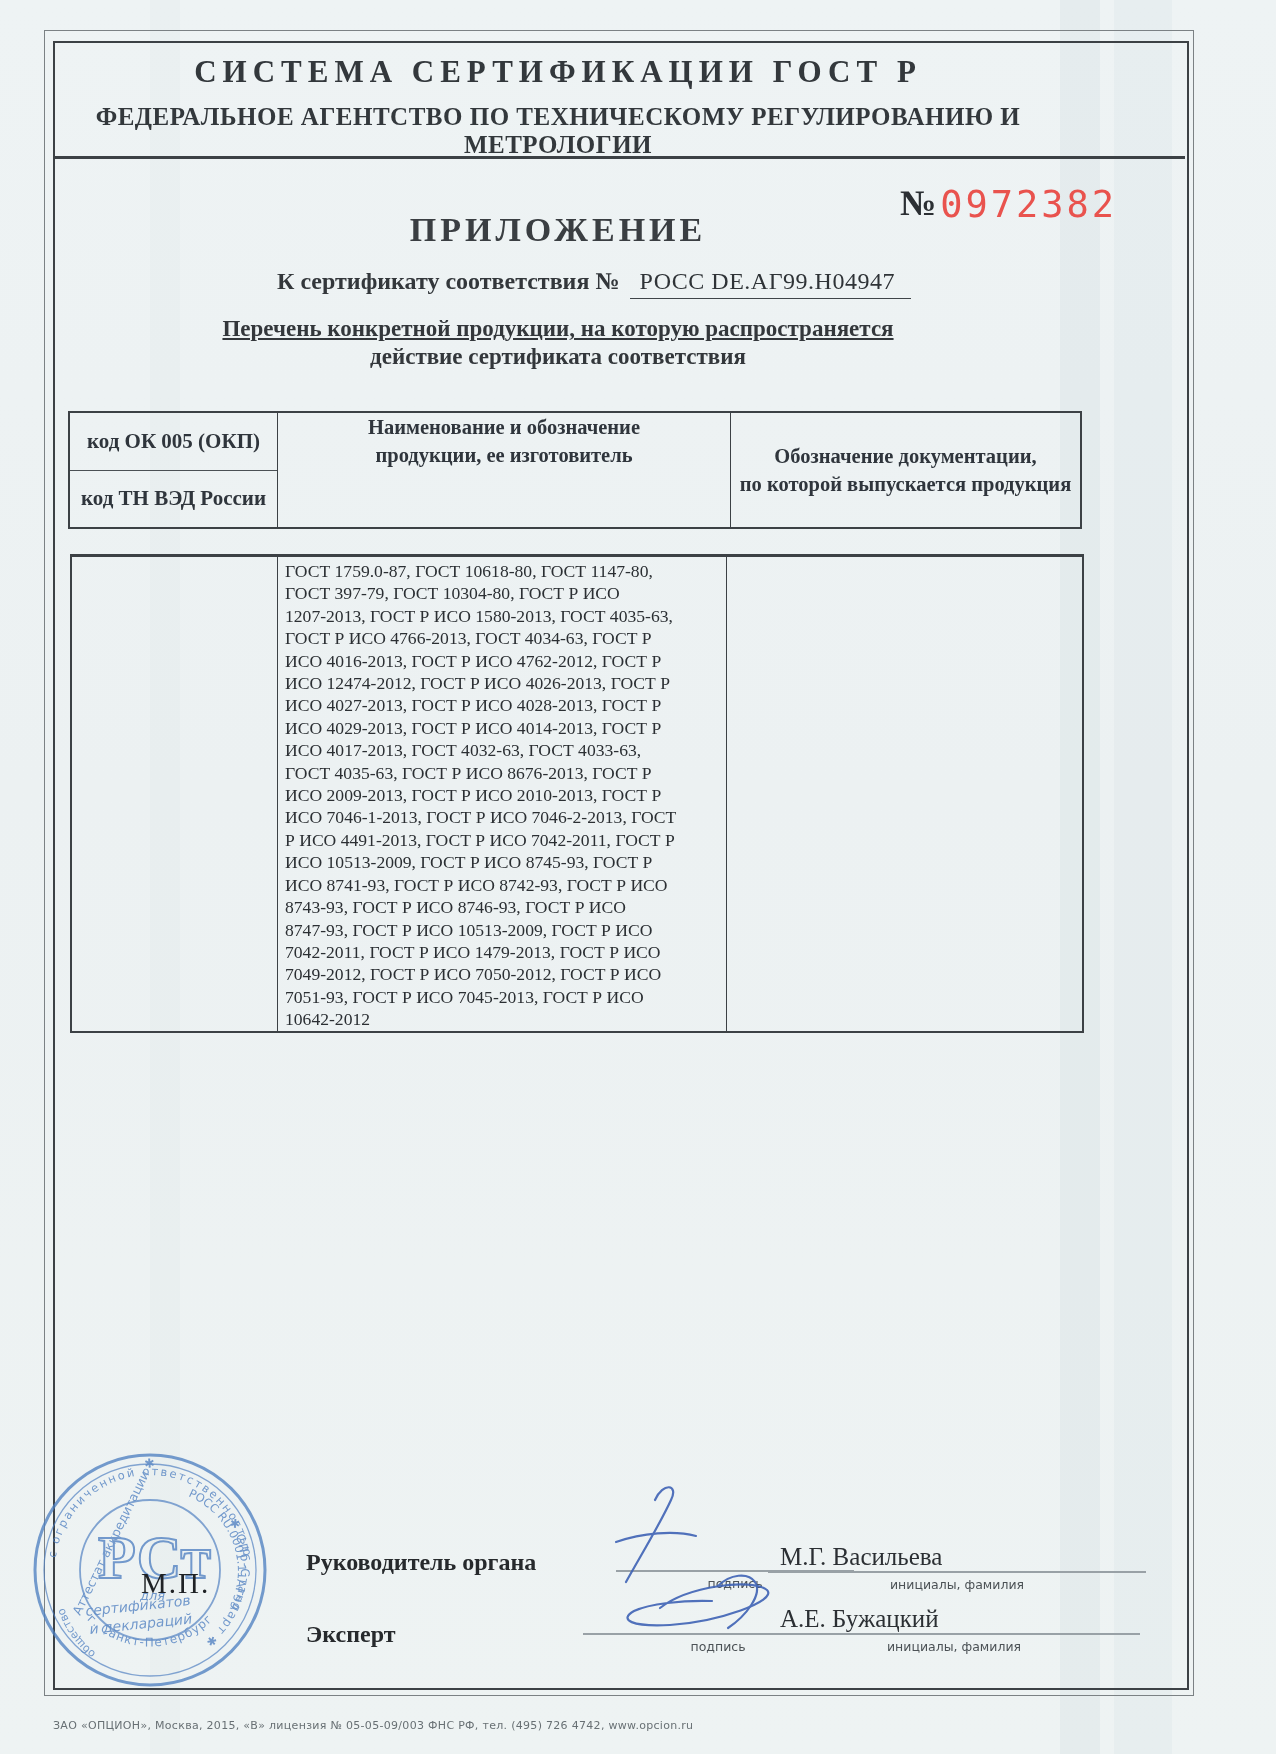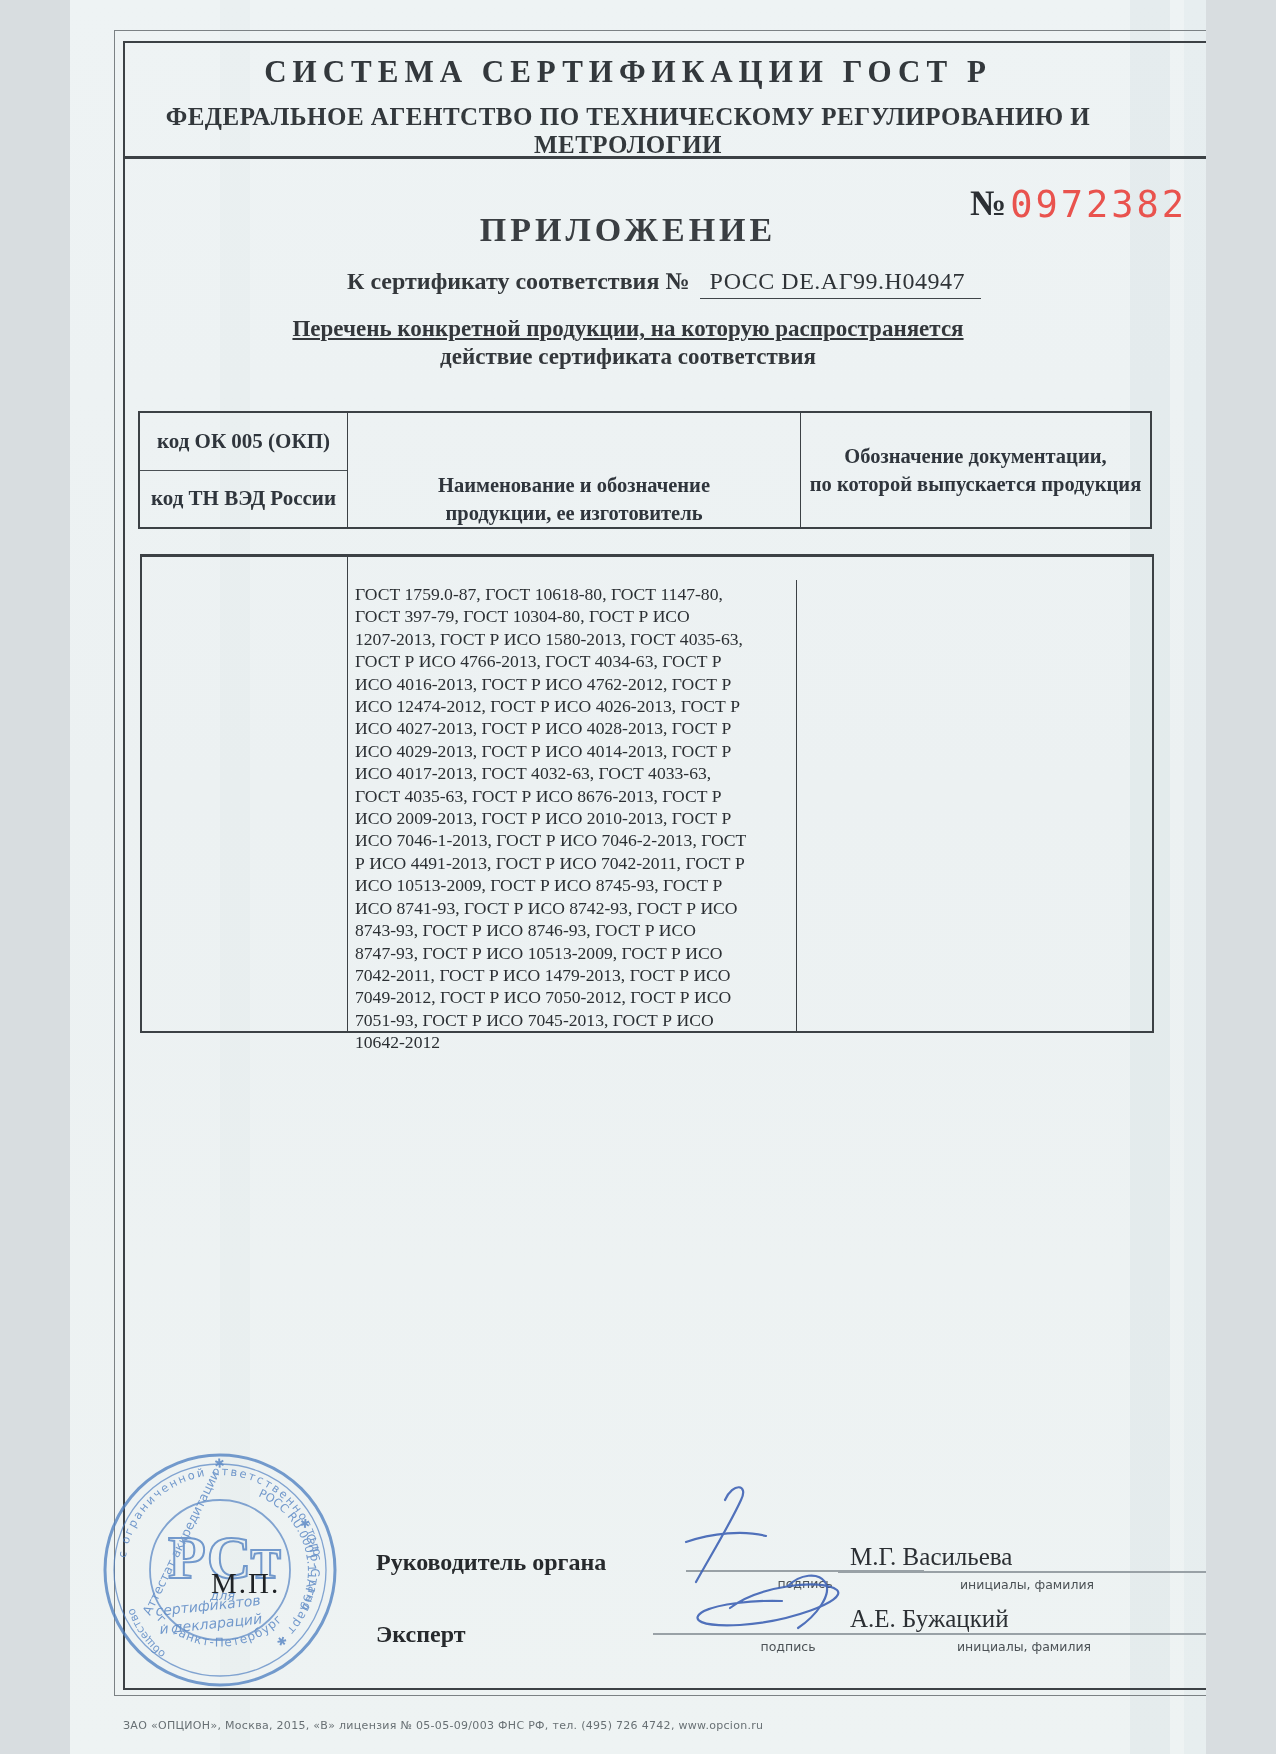--- a/index.html
+++ b/index.html
@@ -1,17 +1,17 @@
 <!DOCTYPE html>
 <html><head>
 <meta charset="utf-8">
 <style>
   html,body{margin:0;padding:0;background:#d8dde0;}
   .page{
-    position:relative;width:1136px;height:1754px;margin:0 auto;overflow:hidden;
+    position:relative;width:1276px;height:1754px;margin:0 auto;overflow:hidden;
     background:linear-gradient(180deg,#eef3f4 0%,#ecf1f2 45%,#eef3f3 100%);
     font-family:"Liberation Serif","DejaVu Serif",serif;color:#2e3235;
   }
   .band{position:absolute;top:0;bottom:0;pointer-events:none;}
   .frame-outer{position:absolute;left:44px;top:30px;width:1150px;height:1666px;
     border:1.5px solid #7b8184;box-sizing:border-box;}
   .frame-inner{position:absolute;left:53px;top:41px;width:1136px;height:1649px;
     border:2.5px solid #3c4145;box-sizing:border-box;}
   .header-rule{position:absolute;left:55px;top:156px;width:1130px;height:2.5px;background:#3c4145;}
   .centerbox{position:absolute;left:53px;width:1010px;text-align:center;}
@@ -28,25 +28,25 @@
   .sub1{top:316px;font-size:23px;font-weight:bold;color:#33373b;text-decoration:underline;}
   .sub2{top:344px;font-size:23px;font-weight:bold;color:#33373b;}
 
   .tbl-head{position:absolute;left:68px;top:411px;width:1014px;height:118px;
     border:2px solid #3c4145;box-sizing:border-box;display:flex;}
   .tbl-body{position:absolute;left:70px;top:554px;width:1014px;height:479px;
     border:2px solid #3c4145;border-top-width:3px;box-sizing:border-box;display:flex;}
   .hcol1{width:207px;border-right:1.5px solid #3c4145;display:flex;flex-direction:column;}
   .hcol1 .c{flex:1;display:flex;align-items:center;justify-content:center;font-size:21px;font-weight:bold;color:#2f353c;}
   .hcol1 .c.top{border-bottom:1.5px solid #4a5054;}
-  .hcol2{width:452px;border-right:1.5px solid #3c4145;display:flex;align-items:flex-end;justify-content:center;}
+  .hcol2{width:452px;border-right:1.5px solid #3c4145;display:flex;align-items:flex-start;justify-content:center;}
   .hcol3{flex:1;display:flex;align-items:center;justify-content:center;}
   .hlines{font-size:20.5px;font-weight:bold;line-height:28px;text-align:center;color:#2f353c;}
   .bcol1{width:205px;border-right:1.5px solid #3c4145;}
-  .bcol2{width:449px;border-right:1.5px solid #3c4145;padding:3px 4px 0 7px;box-sizing:border-box;margin-top:23px;}
+  .bcol2{width:449px;border-right:1.5px solid #3c4145;padding:3px 4px 0 7px;box-sizing:border-box;}
   .bcol3{flex:1;}
   .gost-line{font-size:17.6px;line-height:22.4px;white-space:nowrap;color:#2b2f33;}
 
   .stamp{position:absolute;left:28px;top:1448px;width:244px;height:244px;opacity:.85;}
   .mp{position:absolute;left:141px;top:1567px;font-size:29px;color:#1f2225;letter-spacing:2px;z-index:5;}
 
   .role1a{position:absolute;left:306px;top:1549px;font-size:24px;font-weight:bold;color:#26292c;white-space:nowrap;}
   .role1b{position:absolute;left:306px;top:1576px;font-size:24px;font-weight:bold;color:#26292c;
     border-bottom:3px solid #1c1f21;padding-bottom:1px;white-space:nowrap;}
   .role2{position:absolute;left:306px;top:1621px;font-size:24px;font-weight:bold;color:#26292c;}

